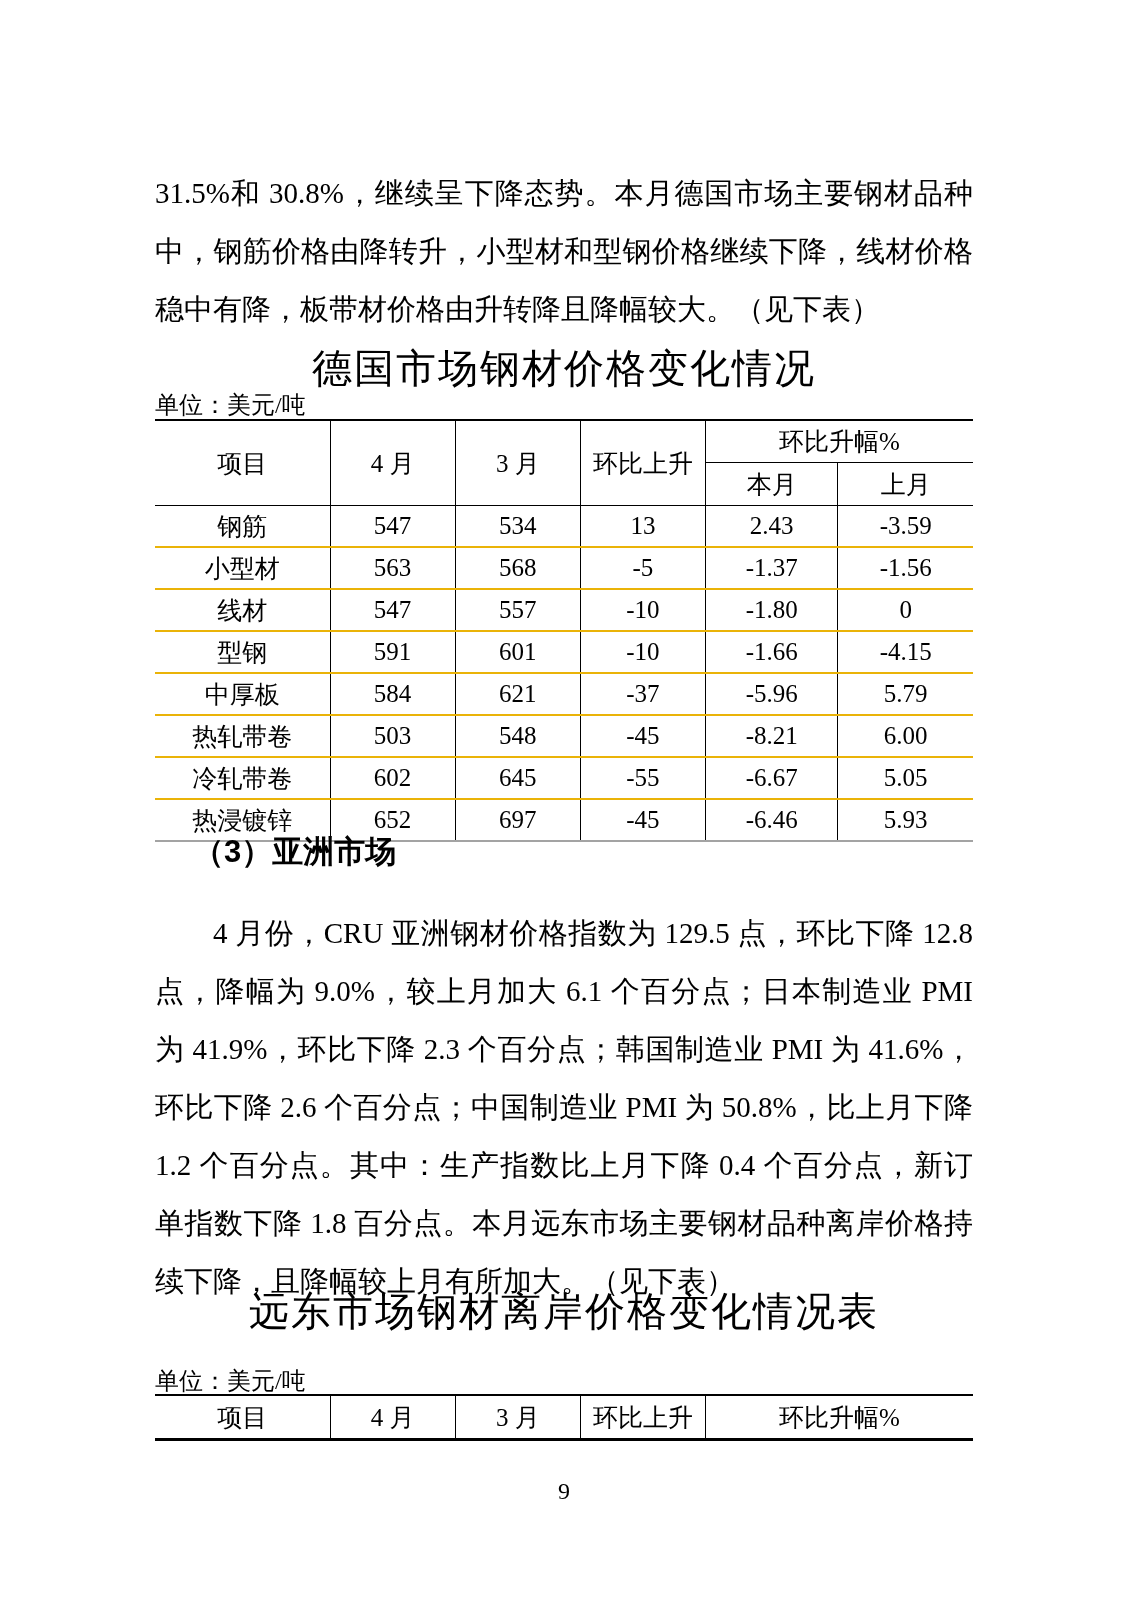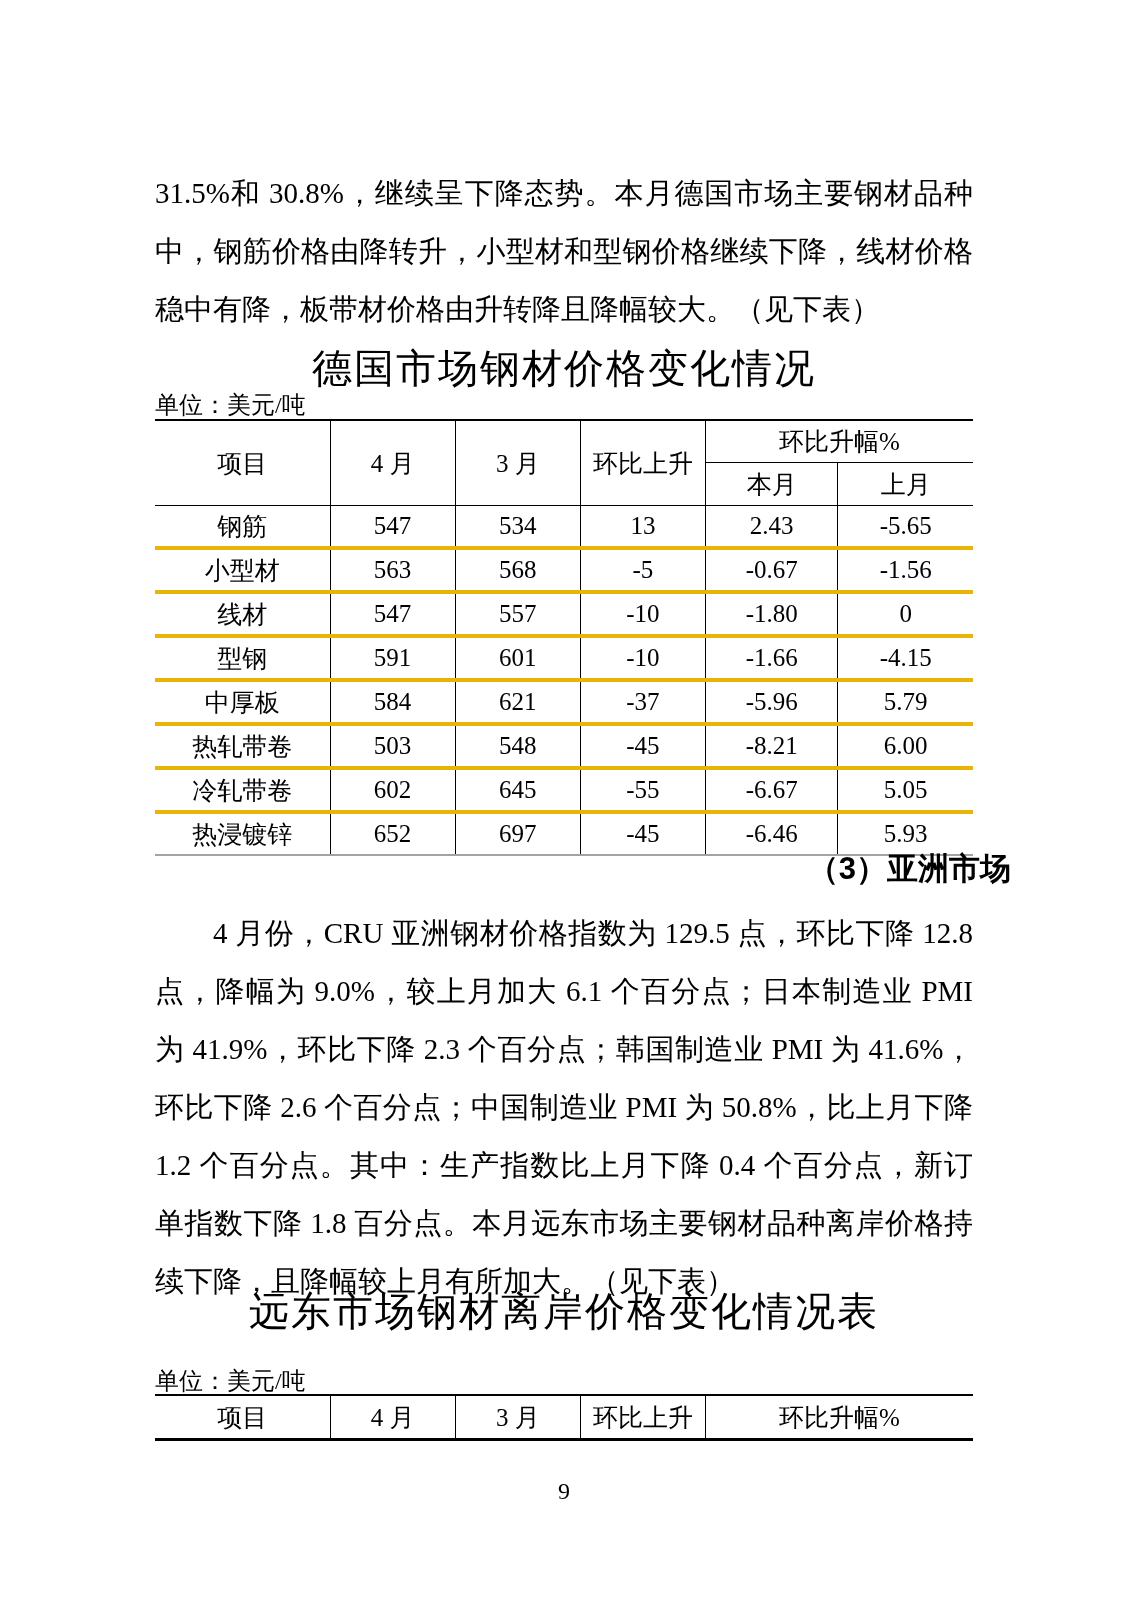--- a/index.html
+++ b/index.html
@@ -60,21 +60,21 @@
     vertical-align: middle;
     padding: 0;
     overflow: hidden;
     white-space: nowrap;
   }
   .br { border-right: 1px solid #000; }
   #german-table tr.hrow1 th { height: 41px; }
   #german-table tr.hrow1 th.span-bottom { border-bottom: 1px solid #000; }
   #german-table tr.hrow2 { border-bottom: 1px solid #000; }
   #german-table tr.hrow2 th { height: 42px; }
-  #german-table tbody tr { border-bottom: 4px solid #eab308; }
+  #german-table tbody tr { border-bottom: 2px solid #eab308; }
   #german-table tbody tr:last-child { border-bottom: 2px solid #a3a3a3; }
   #german-table tbody td { height: 40px; }
   #fareast-table { border-bottom: 3px solid #000; }
   #fareast-table th { height: 42px; }
   .page-number {
     font-size: 24px;
     line-height: 28px;
     text-align: center;
   }
 </style>
@@ -110,28 +110,28 @@
         <th>上月</th>
       </tr>
     </thead>
     <tbody>
       <tr>
         <td class="br">钢筋</td>
         <td class="br">547</td>
         <td class="br">534</td>
         <td class="br">13</td>
         <td class="br">2.43</td>
-        <td>-5.65</td>
+        <td>-3.59</td>
       </tr>
       <tr>
         <td class="br">小型材</td>
         <td class="br">563</td>
         <td class="br">568</td>
         <td class="br">-5</td>
-        <td class="br">-0.67</td>
+        <td class="br">-1.37</td>
         <td>-1.56</td>
       </tr>
       <tr>
         <td class="br">线材</td>
         <td class="br">547</td>
         <td class="br">557</td>
         <td class="br">-10</td>
         <td class="br">-1.80</td>
         <td>0</td>
       </tr>
@@ -172,21 +172,21 @@
         <td class="br">652</td>
         <td class="br">697</td>
         <td class="br">-45</td>
         <td class="br">-6.46</td>
         <td>5.93</td>
       </tr>
     </tbody>
   </table>
 </div>
 
-<div class="block section-heading" style="top:849px;text-align:right;">（3）亚洲市场</div>
+<div class="block section-heading" style="top:832px;">（3）亚洲市场</div>
 
 <p class="block body-para indent2" style="top:904px;">4 月份，CRU 亚洲钢材价格指数为 129.5 点，环比下降 12.8 点，降幅为 9.0%，较上月加大 6.1 个百分点；日本制造业 PMI 为 41.9%，环比下降 2.3 个百分点；韩国制造业 PMI 为 41.6%，环比下降 2.6 个百分点；中国制造业 PMI 为 50.8%，比上月下降 1.2 个百分点。其中：生产指数比上月下降 0.4 个百分点，新订单指数下降 1.8 百分点。本月远东市场主要钢材品种离岸价格持续下降，且降幅较上月有所加大。（见下表）</p>
 
 <div class="block table-title" style="top:1290px;">远东市场钢材离岸价格变化情况表</div>
 
 <div class="block unit-label" style="top:1367px;">单位：美元/吨</div>
 
 <div class="block" style="top:1394px;">
   <table class="price-table" id="fareast-table">
     <colgroup>

